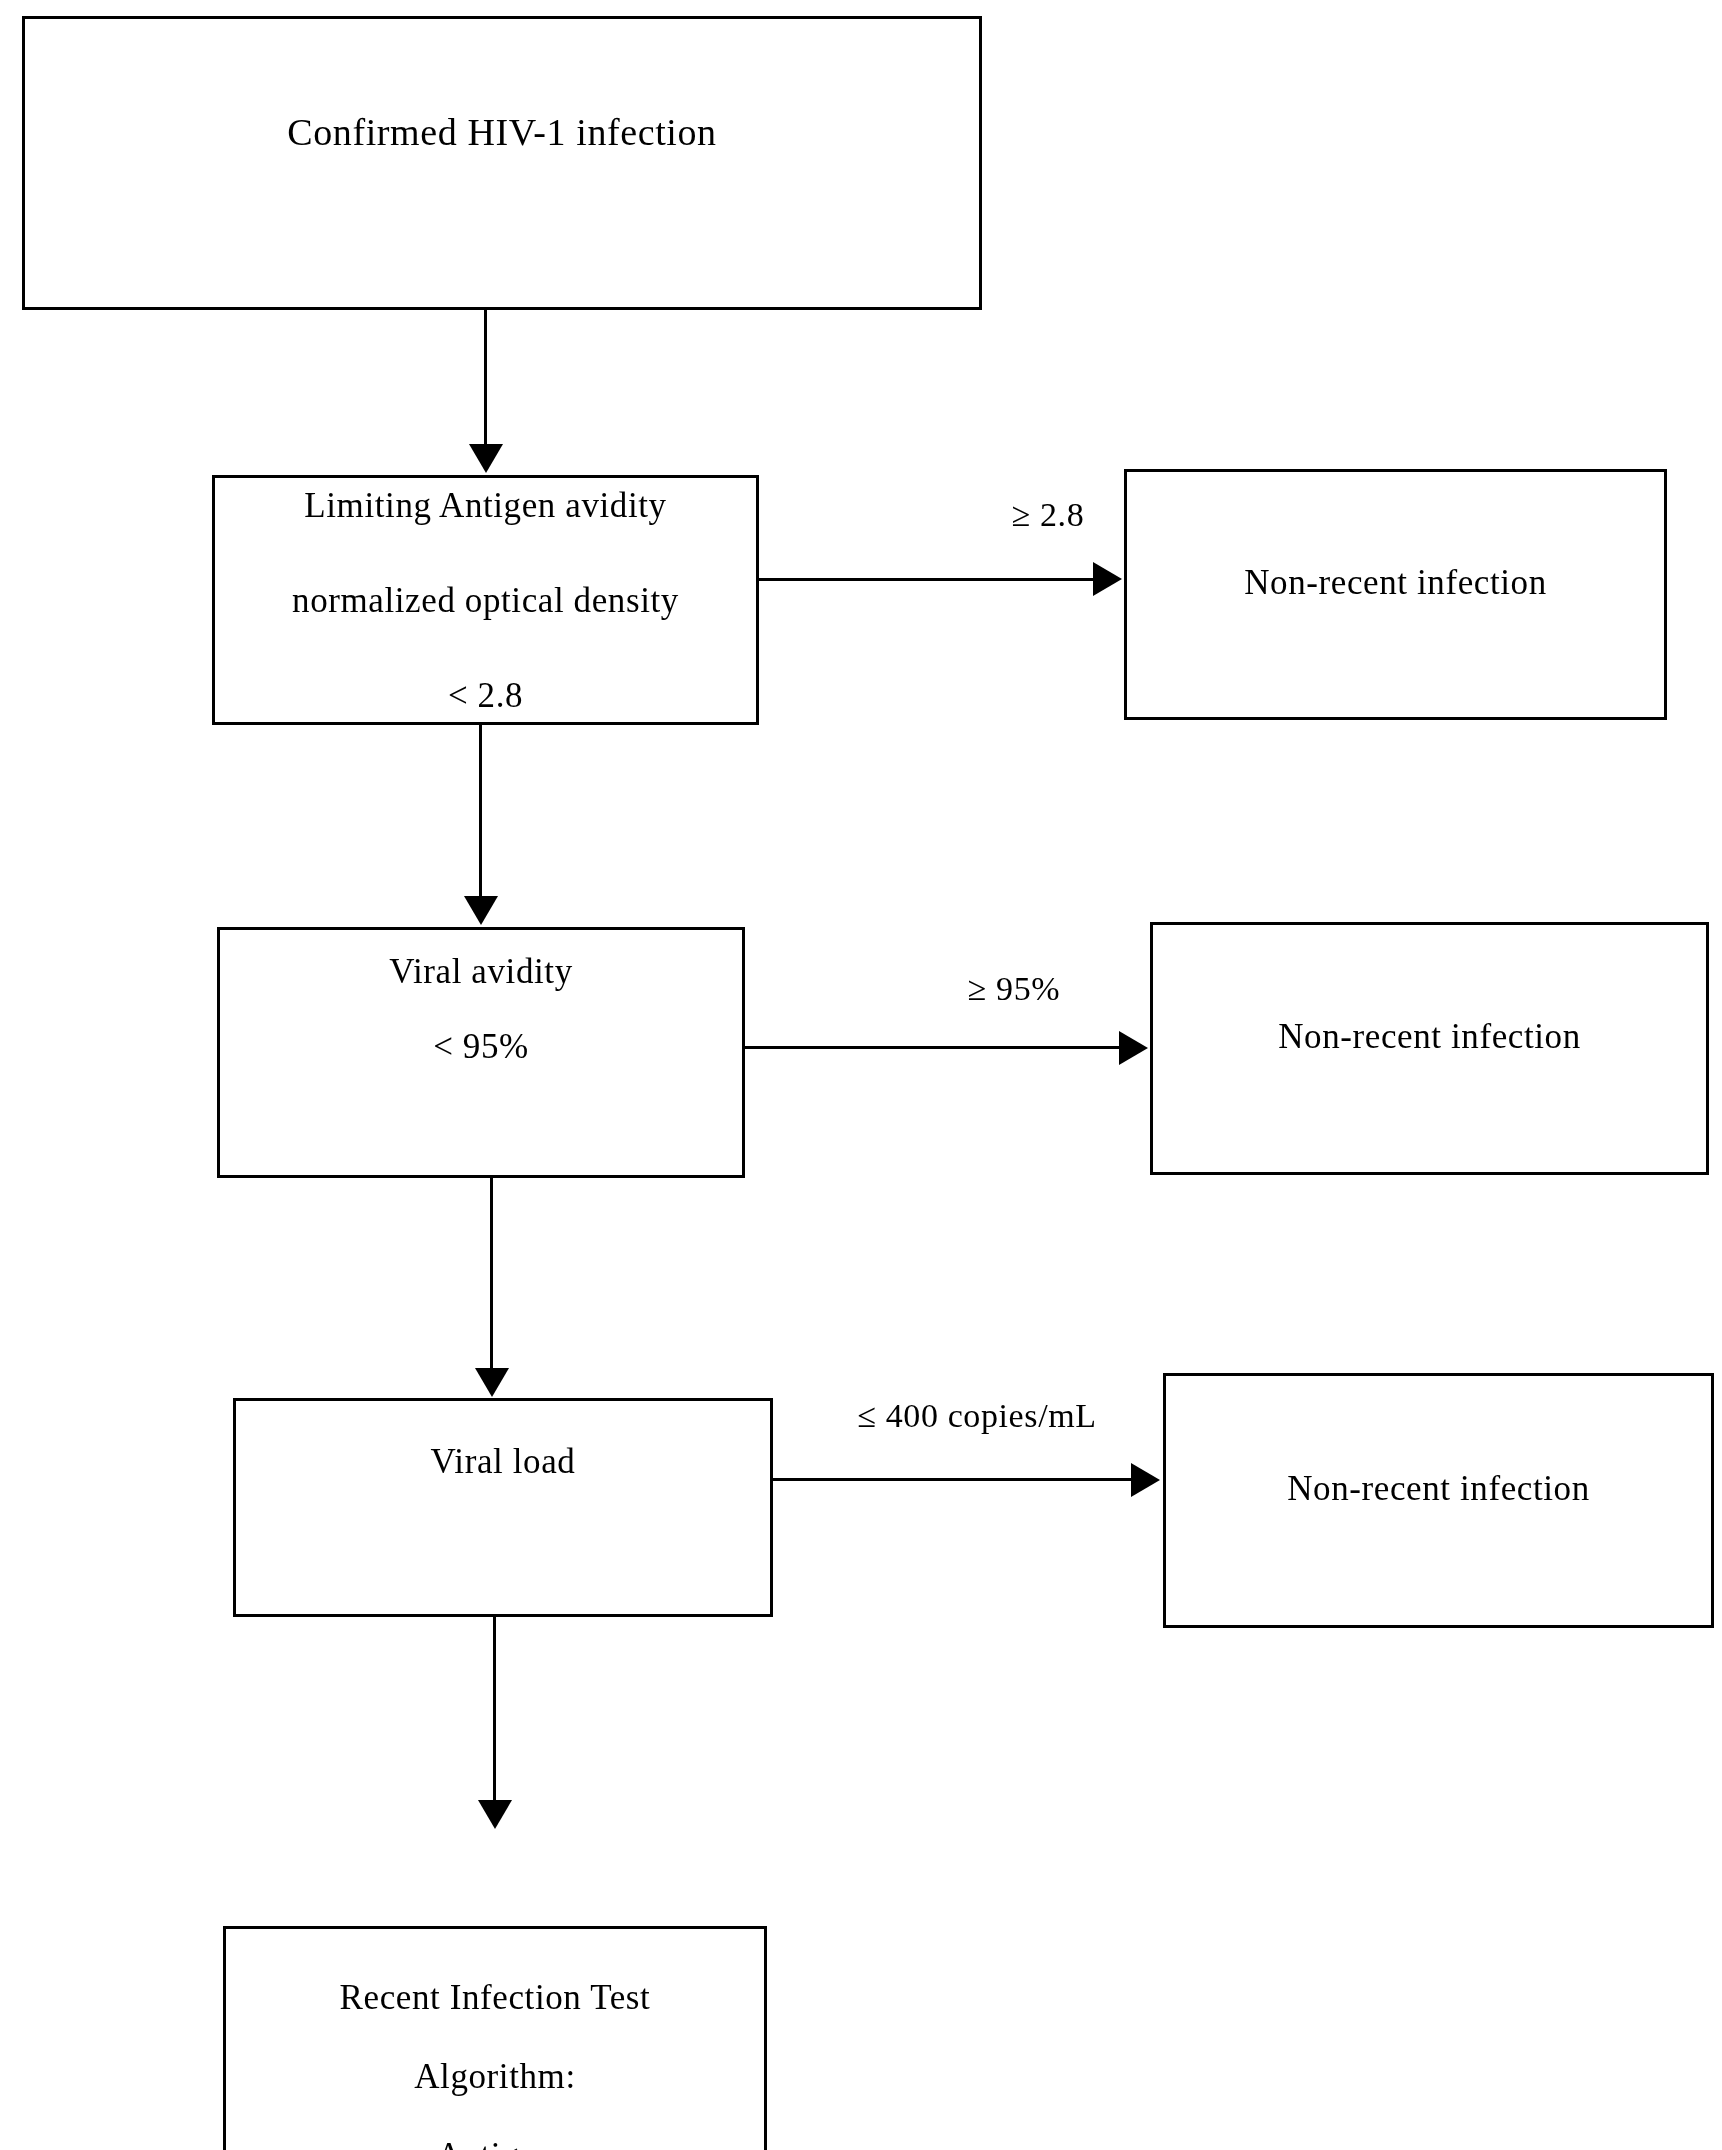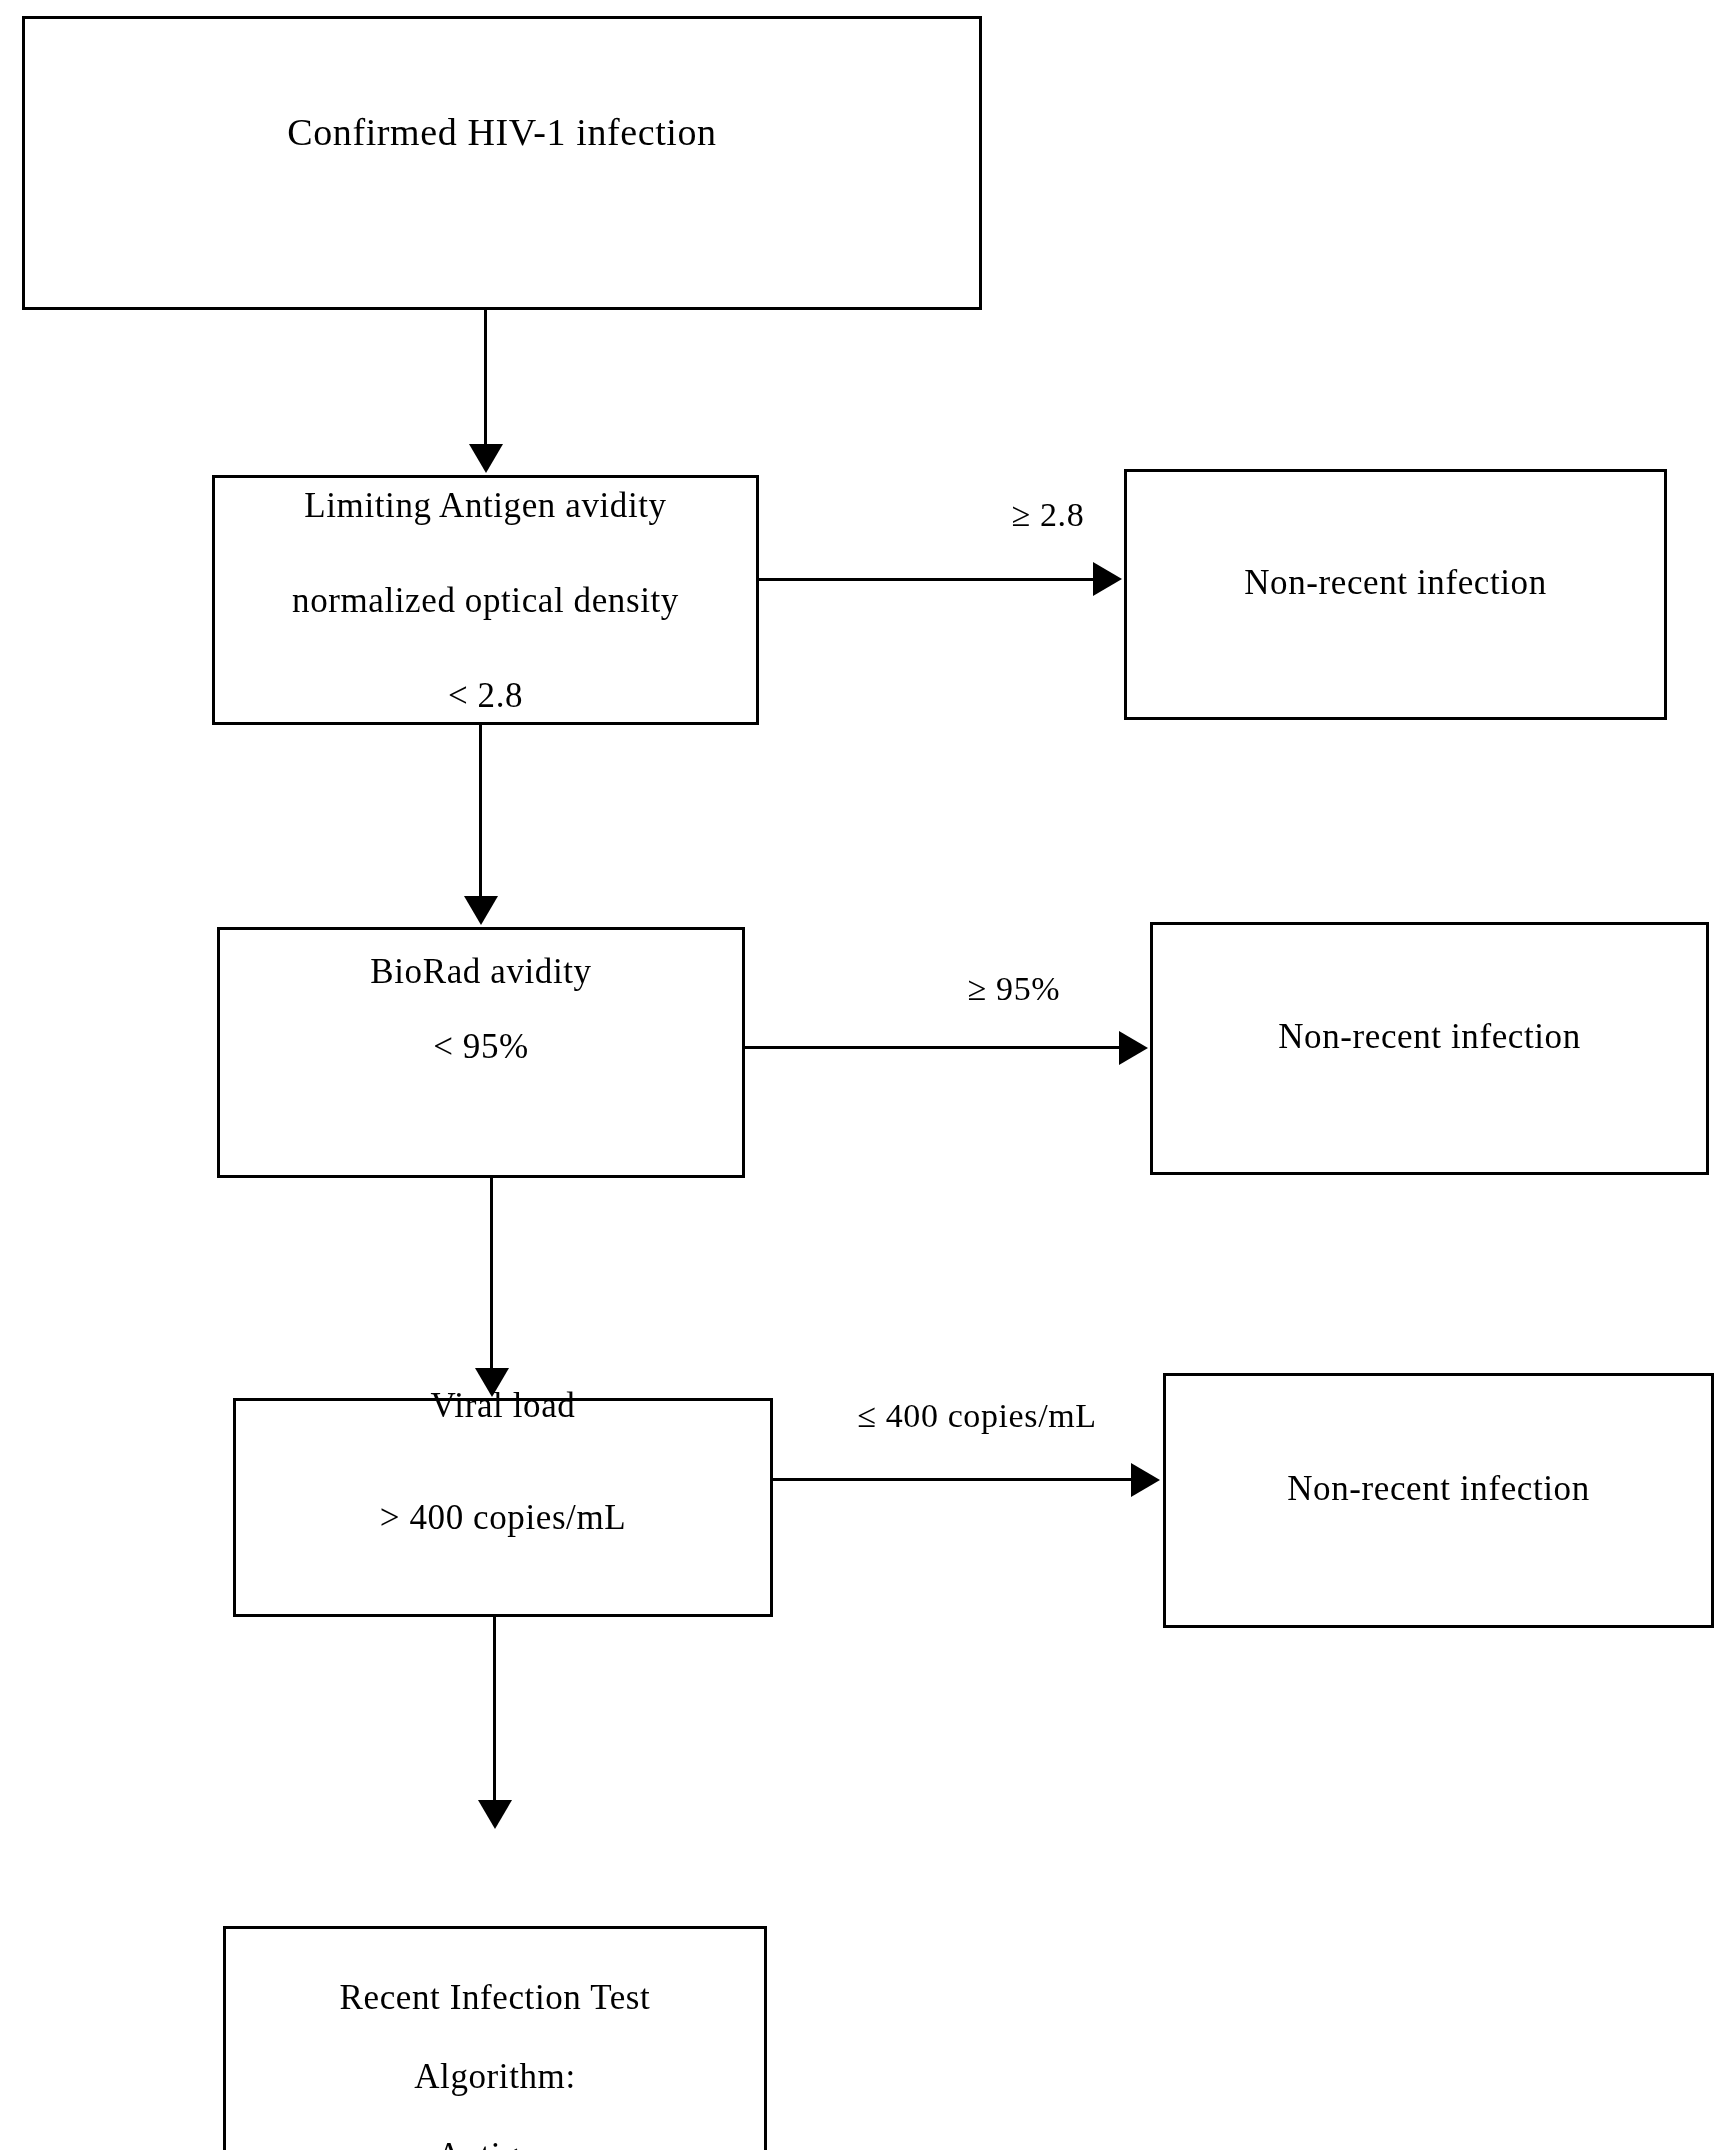--- a/index.html
+++ b/index.html
@@ -103,31 +103,30 @@
     <span class="tline">Limiting Antigen avidity</span>
     <span class="tline">normalized optical density</span>
     <span class="tline">&lt; 2.8</span>
   </div>
 
   <div class="node" id="box-nonrecent1">
     <span class="tline">Non-recent infection</span>
   </div>
 
   <div class="node" id="box-biorad">
-    <span class="tline">BioRad avidity</span>
+    <span class="tline">Viral avidity</span>
     <span class="tline">&lt; 95%</span>
   </div>
 
   <div class="node" id="box-nonrecent2">
     <span class="tline">Non-recent infection</span>
   </div>
 
   <div class="node" id="box-viral">
     <span class="tline">Viral load</span>
-    <span class="tline">&gt; 400 copies/mL</span>
   </div>
 
   <div class="node" id="box-nonrecent3">
     <span class="tline">Non-recent infection</span>
   </div>
 
   <div class="node" id="box-rita">
     <span class="tline">Recent Infection Test</span>
     <span class="tline">Algorithm:</span>
     <span class="tline">Antigen</span>

